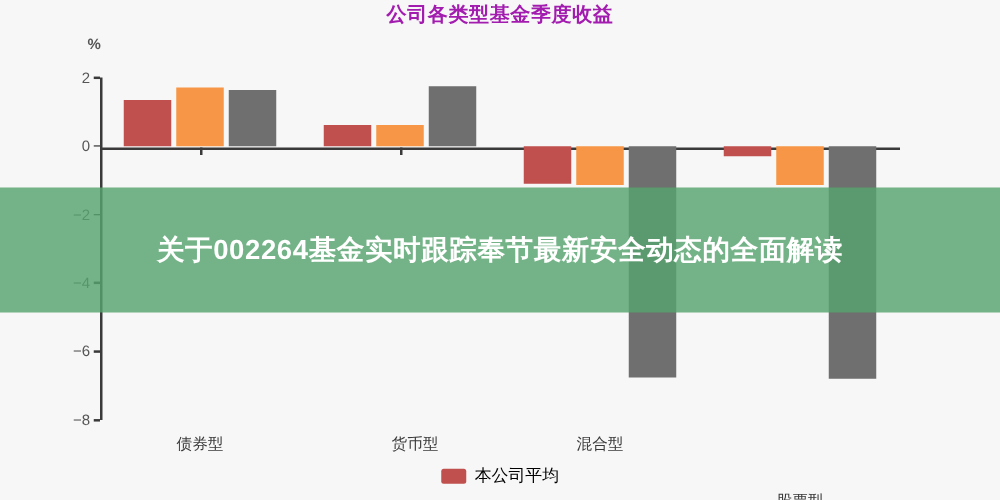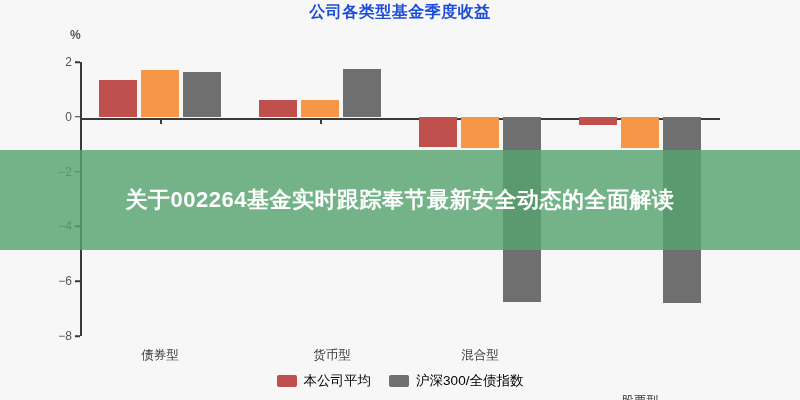--- a/index.html
+++ b/index.html
@@ -16,21 +16,21 @@
     background: #f7f7f7;
   }
 
   
   .chart-title {
     position: absolute;
     top: 2px; left: 0; width: 800px;
     text-align: center;
     font-size: 16px;
     font-weight: 700;
-    color: #1d4ed8;
+    color: #a21caf;
     letter-spacing: 0.5px;
   }
 
   
   .unit-label {
     position: absolute;
     left: 70px; top: 28px;
     font-size: 12px;
     color: #555;
     font-weight: 600;
@@ -197,23 +197,19 @@
         <div class="xlabel" style="left: 400px; text-align: center;">混合型</div>
         <div class="xlabel" style="left: 560px; margin-top: 46px;">股票型</div>
       </div>
   </div>
 
   <div class="legend" id="legend">
       <div class="legend-item">
         <span class="legend-swatch s0"></span>
         <span class="legend-label">本公司平均</span>
       </div>
-      <div class="legend-item">
-        <span class="legend-swatch s2"></span>
-        <span class="legend-label">沪深300/全债指数</span>
-      </div>
     </div>
 
   <div class="banner">
     <div class="banner-text">关于002264基金实时跟踪奉节最新安全动态的全面解读</div>
   </div>
 
 </div>
 
 </body></html>

